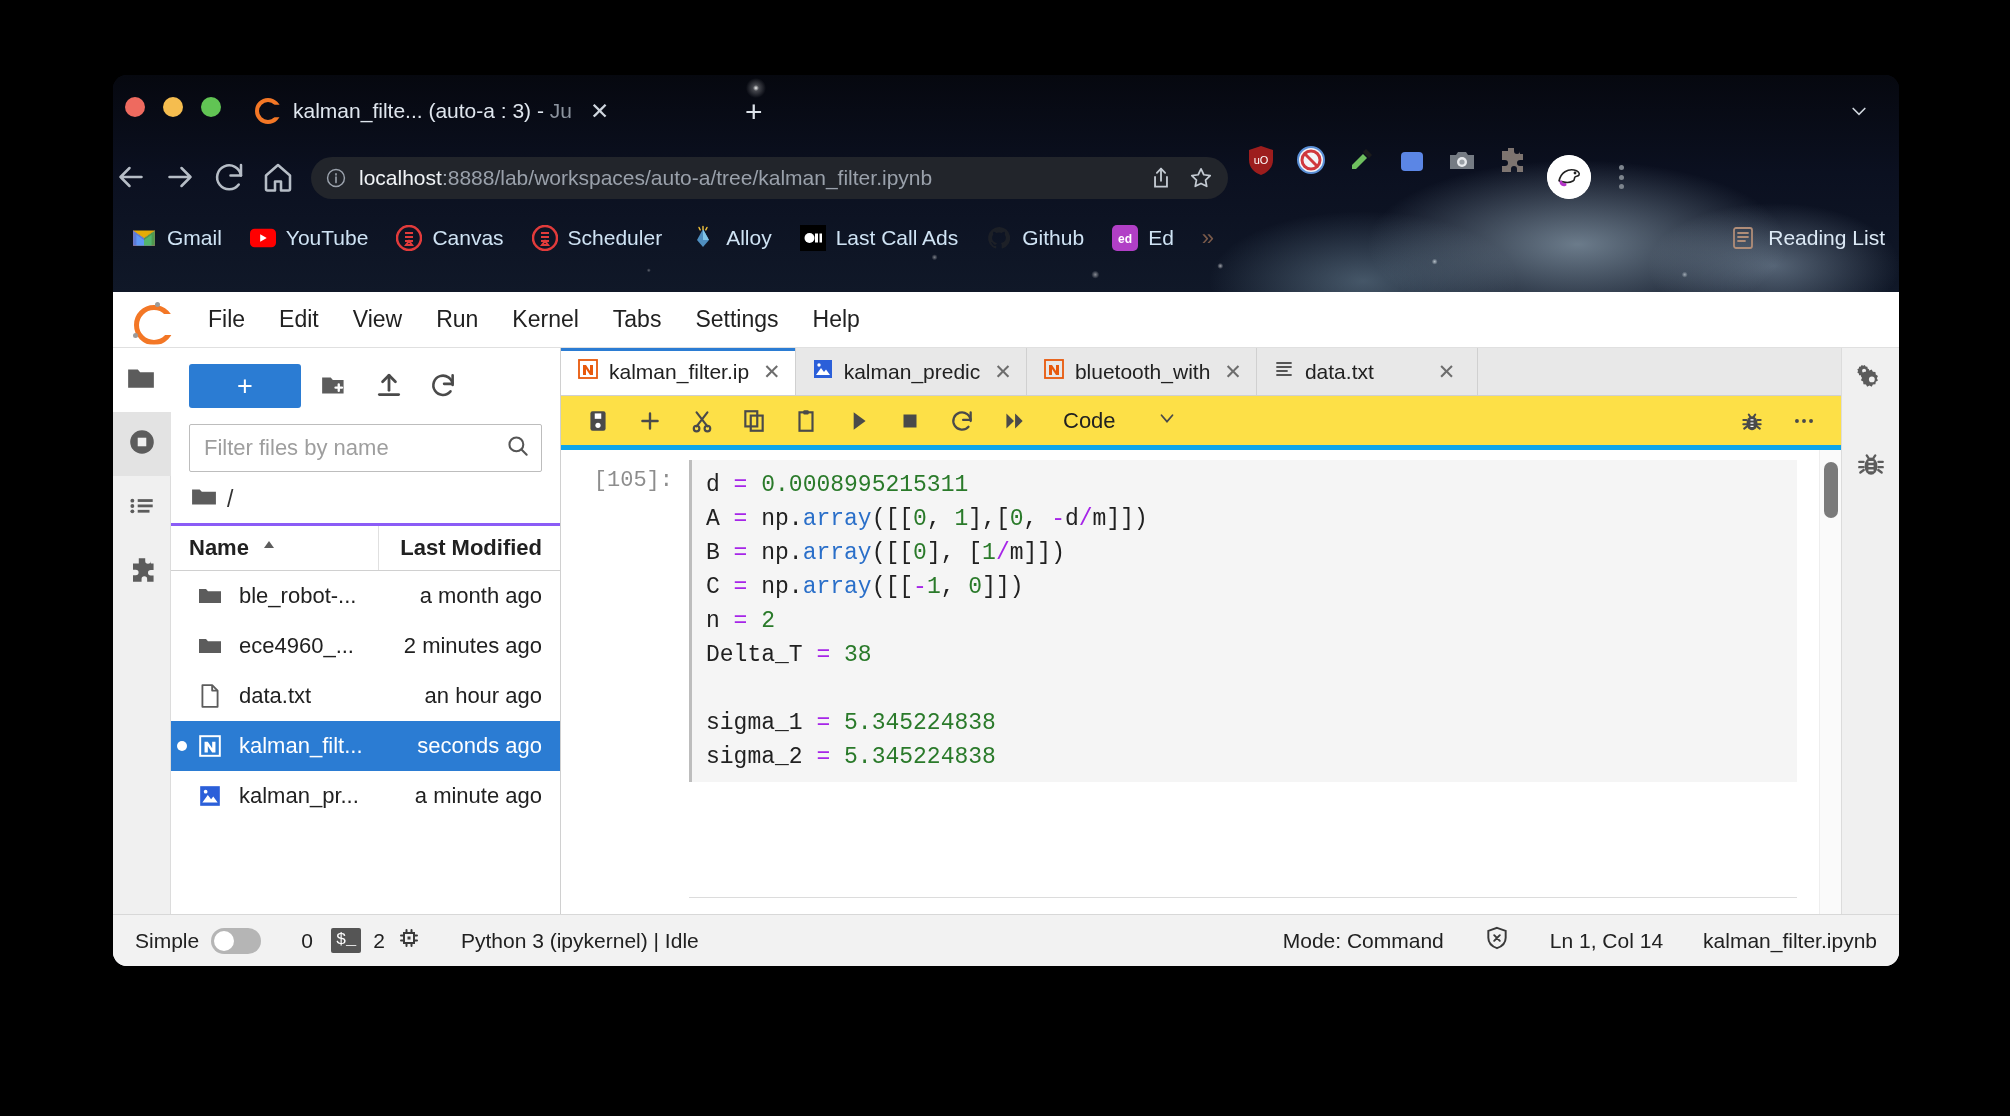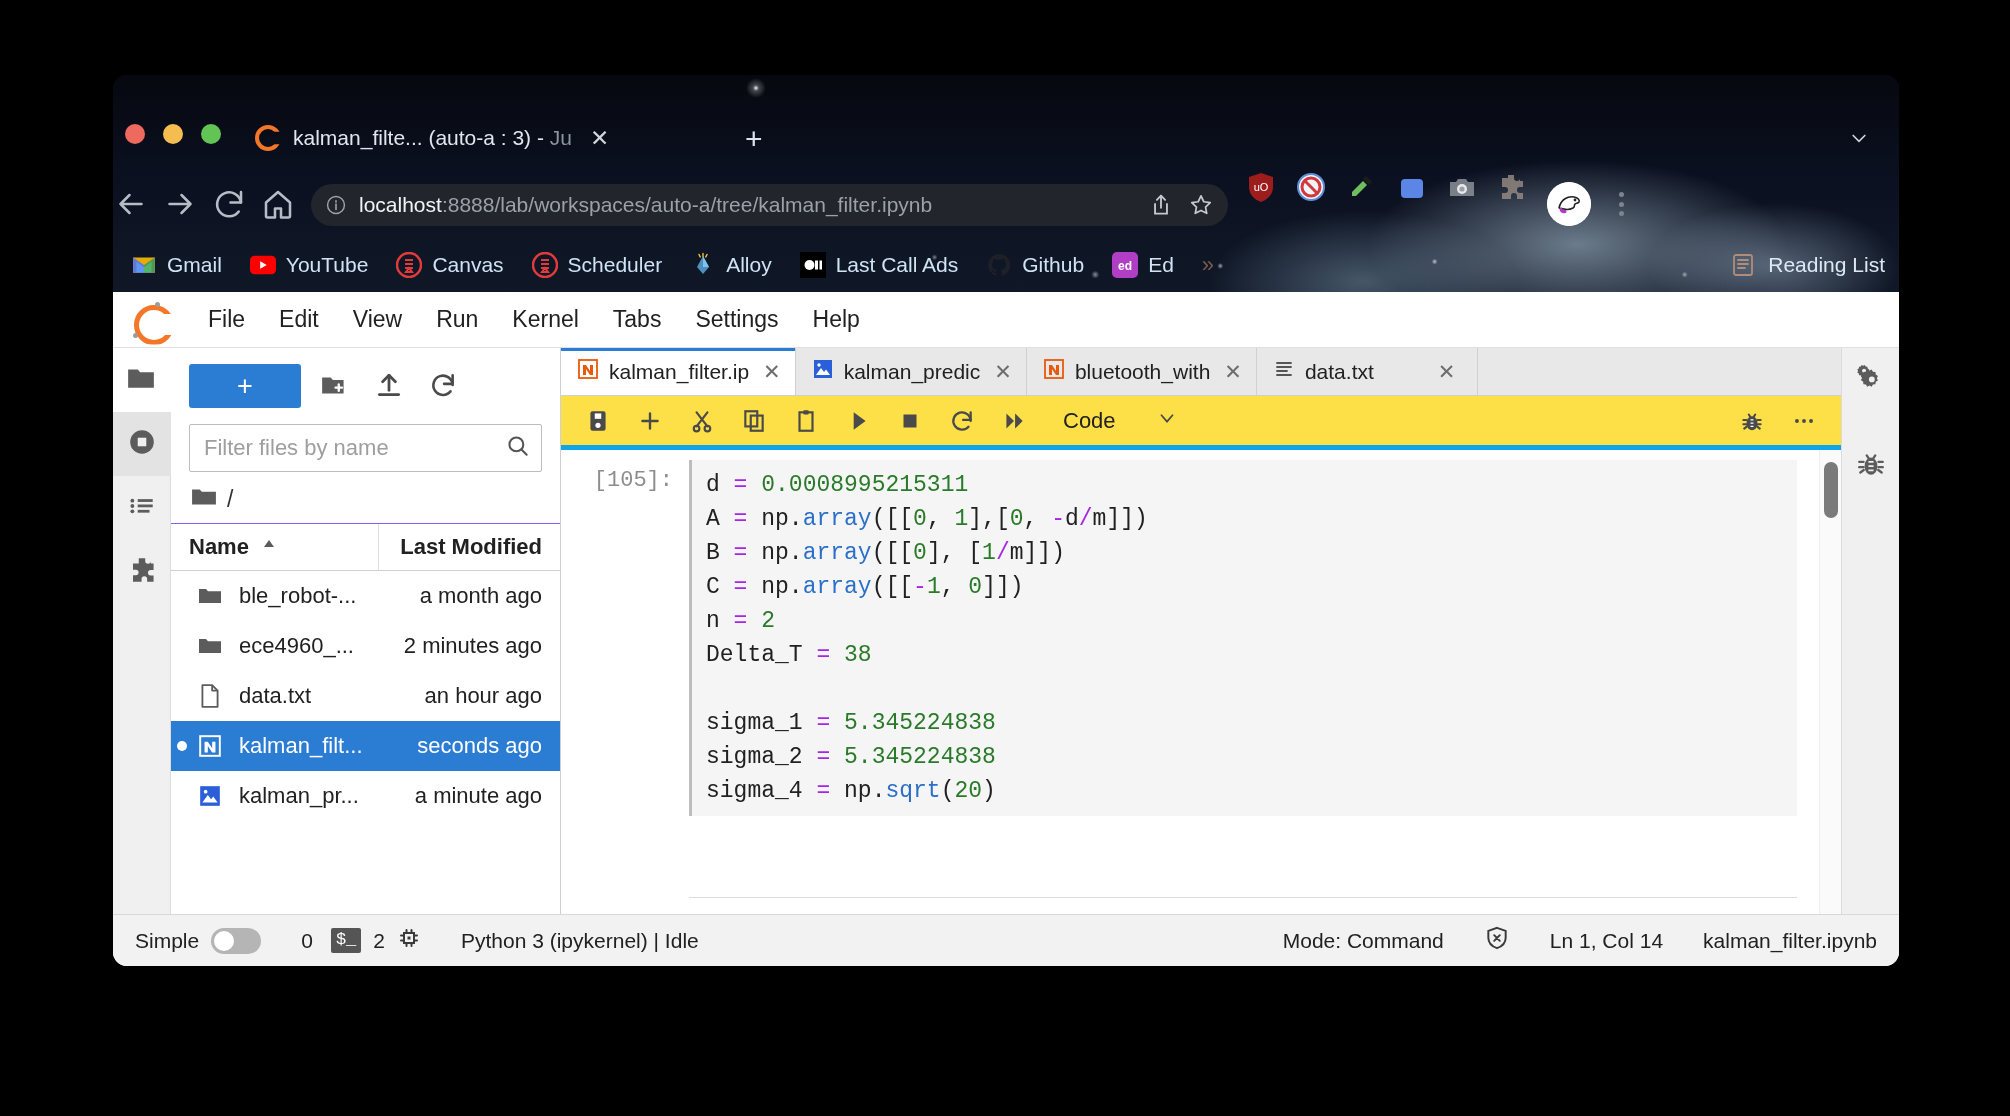--- a/index.html
+++ b/index.html
@@ -33,21 +33,21 @@
       radial-gradient(circle at 62% 88%, rgba(255,255,255,.6) 0px, rgba(255,255,255,0) 3px),
       radial-gradient(circle at 74% 86%, rgba(255,255,255,.7) 0px, rgba(255,255,255,0) 3px),
       radial-gradient(circle at 88% 92%, rgba(255,255,255,.55) 0px, rgba(255,255,255,0) 3px),
       radial-gradient(circle at 46% 84%, rgba(255,255,255,.45) 0px, rgba(255,255,255,0) 3px),
       radial-gradient(circle at 30% 90%, rgba(255,255,255,.35) 0px, rgba(255,255,255,0) 2px),
       linear-gradient(180deg, #06080f 0%, #0b1020 45%, #101828 100%);
   }
 
   
   #tab-strip {
-    position: relative; height: 68px; margin-top: 27px;
+    position: relative; height: 68px;
   }
   #traffic-lights {
     position: absolute; left: 12px; top: 22px;
     display: flex; gap: 18px;
   }
   .traffic { width: 20px; height: 20px; border-radius: 50%; }
   .tl-red { background: #ee6a5f; }
   .tl-yellow { background: #f5bd4f; }
   .tl-green { background: #61c454; }
 
@@ -217,21 +217,21 @@
   #fb-filter input {
     flex: 1; border: none; outline: none; font-size: 22px; color: #be185d;
     font-family: "Liberation Sans", sans-serif; background: transparent;
   }
   #fb-filter input::placeholder { color: #9e9e9e; }
   #fb-breadcrumb {
     display: flex; align-items: center; gap: 10px;
     padding: 14px 18px 10px 20px; font-size: 23px; color: #333; cursor: pointer;
   }
   #fb-header {
-    display: flex; border-top: 1px solid #8b5cf6; border-bottom: 1px solid #d0d0d0;
+    display: flex; border-top: 3px solid #8b5cf6; border-bottom: 1px solid #d0d0d0;
     height: 48px; align-items: center; font-size: 22px; font-weight: bold; color: #212121;
   }
   #fb-header .col-name { flex: 1; display: flex; align-items: center; gap: 10px; padding-left: 18px; cursor: pointer; }
   #fb-header .col-mod { width: 182px; padding-right: 18px; text-align: right; cursor: pointer;
                         border-left: 1px solid #e0e0e0; height: 100%; display: flex; align-items: center; justify-content: flex-end; }
   .fb-row {
     display: flex; align-items: center; height: 50px; font-size: 22px; color: #212121;
     cursor: pointer;
   }
   .fb-row.selected { background: #2b7cd3; color: #fff; }
@@ -853,21 +853,20 @@
               <div id="cell-input">
                   <div class="code-line"><span class="tk-name">d </span><span class="tk-op">= </span><span class="tk-num">0.0008995215311</span></div>
                   <div class="code-line"><span class="tk-name">A </span><span class="tk-op">= </span><span class="tk-name">np.</span><span class="tk-fn">array</span><span class="tk-name">([[</span><span class="tk-num">0</span><span class="tk-name">, </span><span class="tk-num">1</span><span class="tk-name">],[</span><span class="tk-num">0</span><span class="tk-name">, </span><span class="tk-op">-</span><span class="tk-name">d</span><span class="tk-op">/</span><span class="tk-name">m]])</span></div>
                   <div class="code-line"><span class="tk-name">B </span><span class="tk-op">= </span><span class="tk-name">np.</span><span class="tk-fn">array</span><span class="tk-name">([[</span><span class="tk-num">0</span><span class="tk-name">], [</span><span class="tk-num">1</span><span class="tk-op">/</span><span class="tk-name">m]])</span></div>
                   <div class="code-line"><span class="tk-name">C </span><span class="tk-op">= </span><span class="tk-name">np.</span><span class="tk-fn">array</span><span class="tk-name">([[</span><span class="tk-op">-</span><span class="tk-num">1</span><span class="tk-name">, </span><span class="tk-num">0</span><span class="tk-name">]])</span></div>
                   <div class="code-line"><span class="tk-name">n </span><span class="tk-op">= </span><span class="tk-num">2</span></div>
                   <div class="code-line"><span class="tk-name">Delta_T </span><span class="tk-op">= </span><span class="tk-num">38</span></div>
                   <div class="code-line">&nbsp;</div>
                   <div class="code-line"><span class="tk-name">sigma_1 </span><span class="tk-op">= </span><span class="tk-num">5.345224838</span></div>
                   <div class="code-line"><span class="tk-name">sigma_2 </span><span class="tk-op">= </span><span class="tk-num">5.345224838</span></div>
-                  <div class="code-line"><span class="tk-name">sigma_4 </span><span class="tk-op">= </span><span class="tk-name">np.</span><span class="tk-fn">sqrt</span><span class="tk-name">(</span><span class="tk-num">20</span><span class="tk-name">)</span></div>
                 </div>
             </div>
             <div id="cell-bottom-divider"></div>
           </div>
           <div id="nb-scrollbar">
             <div class="thumb"></div>
           </div>
         </div>
       </div>
 

